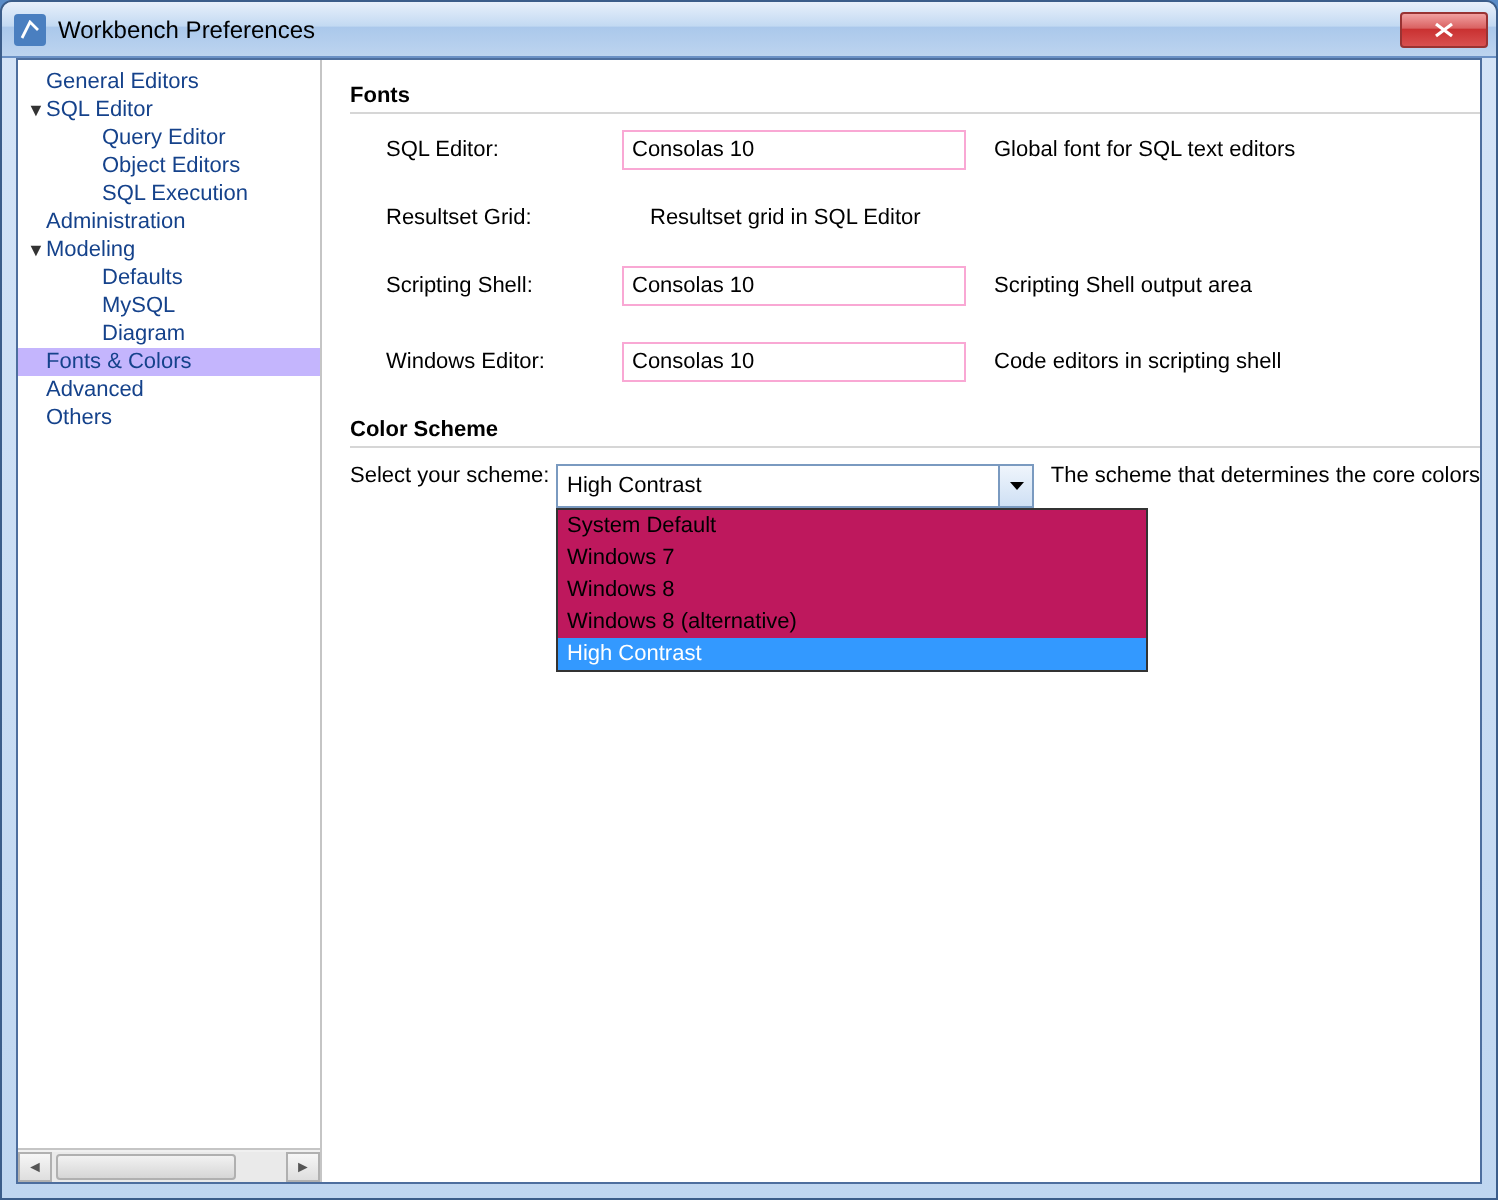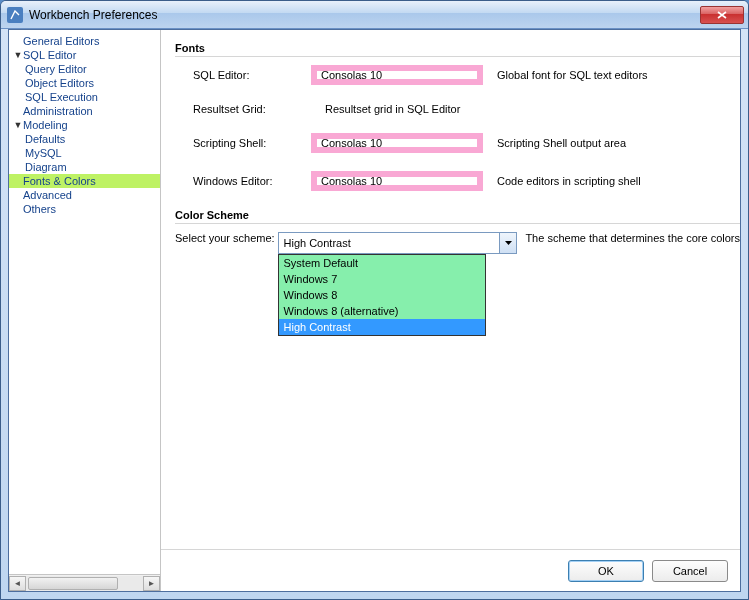--- a/index.html
+++ b/index.html
@@ -76,32 +76,32 @@
     }
     .tree-item {
       display: flex;
       align-items: center;
       padding: 1px 4px 1px 0;
       color: #15428b;
       cursor: default;
       white-space: nowrap;
     }
     .tree-item.level0 { padding-left: 14px; }
-    .tree-item.level1 { padding-left: 16px; }
+    .tree-item.level1 { padding-left: 42px; }
     .tree-item.with-arrow.level0 { padding-left: 4px; }
     .tree-item .arrow {
       width: 10px;
       display: inline-flex;
       justify-content: center;
       color: #333;
       font-size: 9px;
       margin-right: 0;
     }
     .tree-item.selected {
-      background: #bef264;
+      background: #c4b5fd;
       color: #15428b;
     }
     .sidebar-scroll {
       height: 17px;
       border-top: 1px solid #c5c5c5;
       background: #f0f0f0;
       display: flex;
       align-items: center;
     }
     .sb-btn {
@@ -145,21 +145,21 @@
     }
     .row {
       display: flex;
       align-items: center;
       margin: 6px 0 18px 18px;
     }
     .row .lbl { width: 118px; color:#000; }
     .row .field {
       width: 172px;
       height: 20px;
-      border: 6px solid #f9a8d4;
+      border: 1px solid #f9a8d4;
       background: #fff;
       padding: 2px 4px;
       font-size: 11px;
       color: #000;
     }
     .row .desc {
       margin-left: 14px;
       color: #000;
     }
     .scheme-row {
@@ -191,23 +191,23 @@
     .combo .combo-btn svg{display:block}
     .scheme-row .desc {
       margin-left: 8px;
       color:#000;
       white-space: nowrap;
     }
     .dropdown-list {
       position: absolute;
       top: 21px;
       left: -1px;
-      width: 208px;
+      width: 296px;
       border: 1px solid #333;
-      background: #86efac;
+      background: #be185d;
       z-index: 10;
     }
     .dropdown-list .opt {
       padding: 2px 5px;
       color: #000;
       font-size: 11px;
     }
     .dropdown-list .opt.selected {
       background: #3399ff;
       color: #fff;
@@ -357,19 +357,15 @@
                 <div class="opt">Windows 8</div>
                 <div class="opt">Windows 8 (alternative)</div>
                 <div class="opt selected">High Contrast</div>
               </div>
           </div>
           <span class="desc">The scheme that determines the core colors</span>
         </div>
 
       </div>
 
-      <div class="button-bar">
-        <div class="btn default">OK</div>
-        <div class="btn">Cancel</div>
-      </div>
     </div>
   </div>
 </div>
 
 </body></html>

